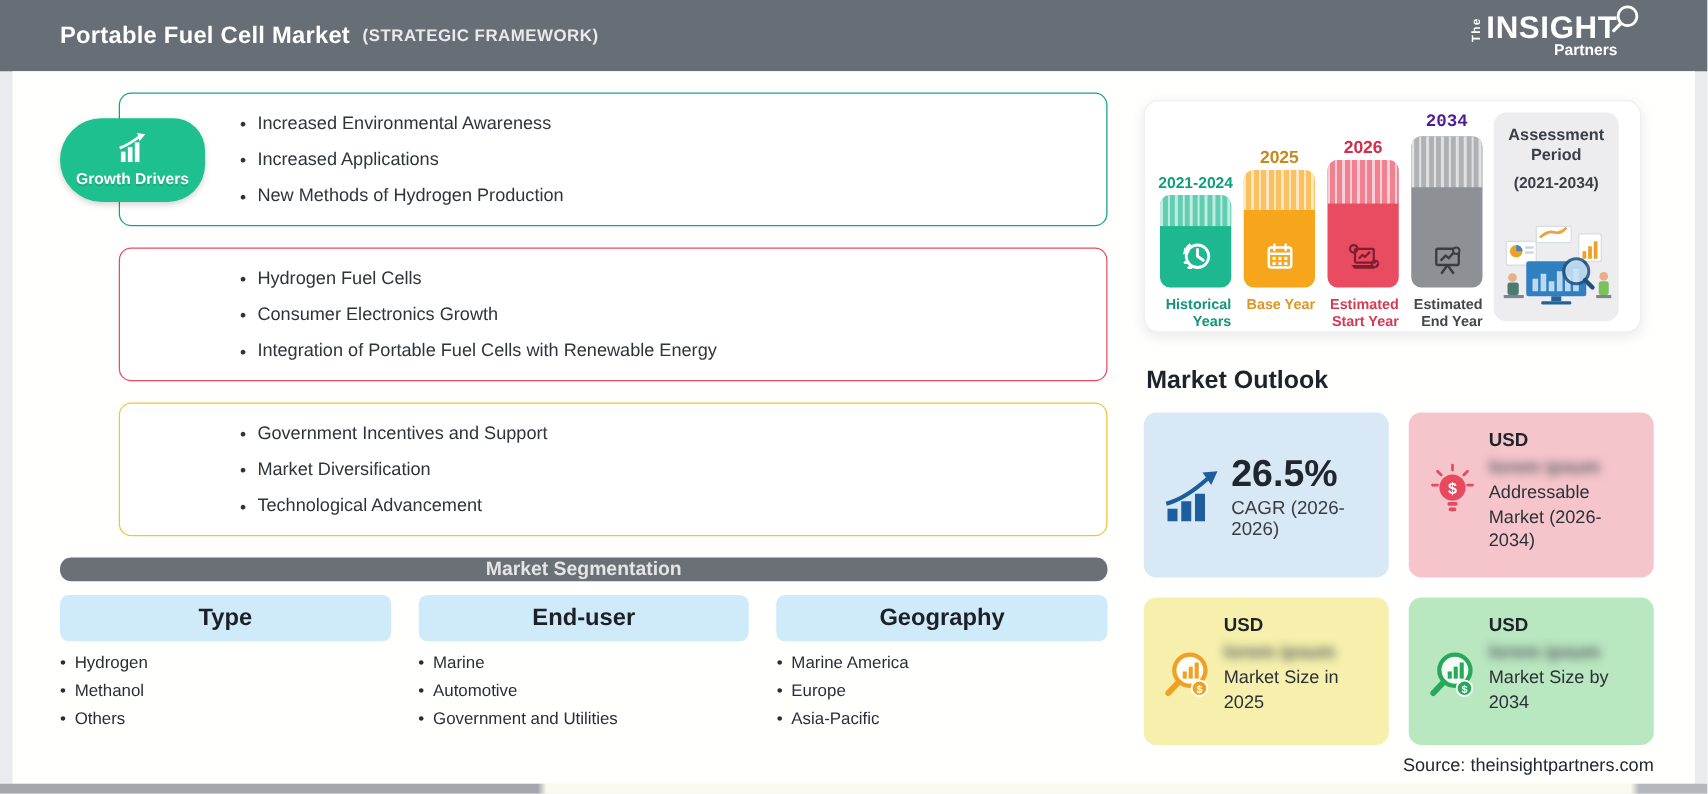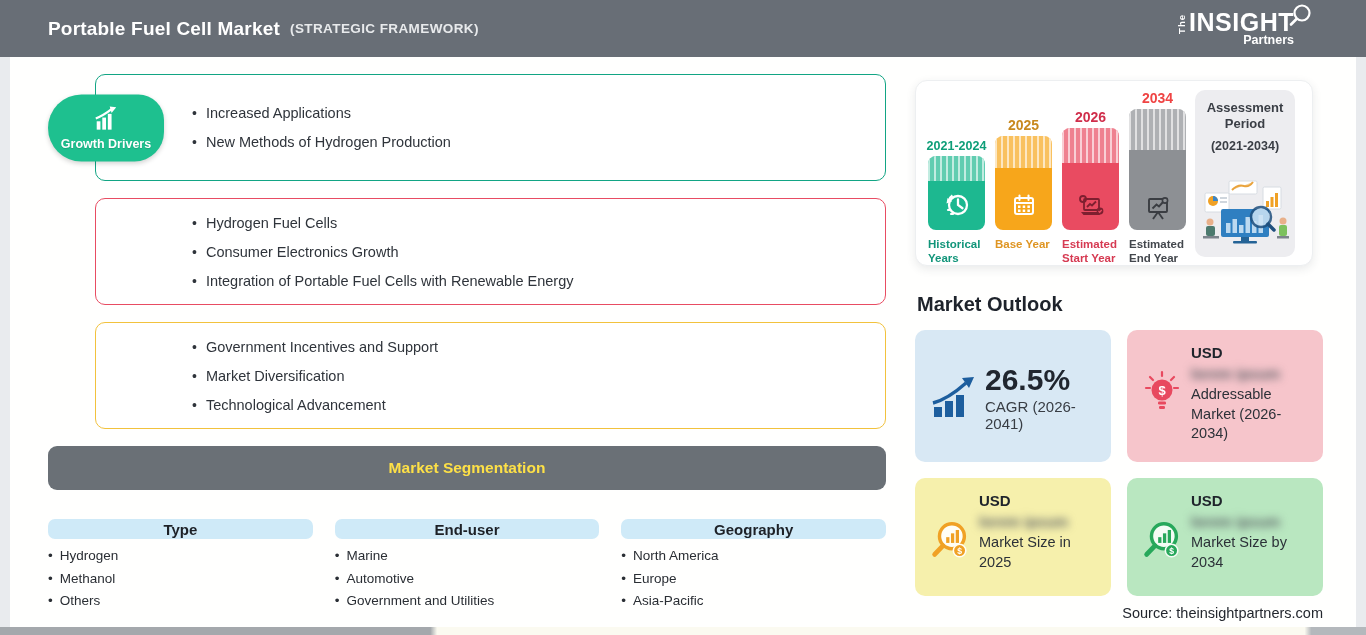--- a/index.html
+++ b/index.html
@@ -54,30 +54,30 @@
     color:#fff; box-shadow:0 2px 5px rgba(0,0,0,.18); z-index:2;
   }
   .s-green  .badge { background:#1ec08f; }
   .s-red    .badge { background:#ea4b61; }
   .s-orange .badge { background:#f5a21f; }
   .badge-label { font-size:12.5px; font-weight:bold; margin-top:5px; text-shadow:0 1px 1px rgba(0,0,0,.15); white-space:nowrap;text-align:right; }
 
   
   .seg { margin-top:17px; width:838px; }
   .seg-bar {
-    height:44px; background:#6a7076; border-radius:9px;
+    height:19px; background:#6a7076; border-radius:9px;
     display:flex; align-items:center; justify-content:center;
-    color:#fde047; font-size:15.5px; font-weight:bold;
+    color:#e5e5e5; font-size:15.5px; font-weight:bold;
   }
   .seg-cols { display:flex; gap:22px; margin-top:11px; }
   .seg-col { flex:1; }
   .seg-head {
-    height:20px; background:#cfeaf8; border-radius:7px;
+    height:37px; background:#cfeaf8; border-radius:7px;
     display:flex; align-items:center; justify-content:center;
-    font-size:15px; font-weight:bold; color:#1d2127;margin-top:18px;
+    font-size:19px; font-weight:bold; color:#1d2127;
   }
   .seg-items { margin-top:9px; }
   .seg-item { font-size:13.5px; color:#2a2e34; margin-bottom:7.5px; display:flex; }
   .seg-item::before { content:"•"; margin-right:7px; }
 
   
   .right-col { position:absolute; left:895px; top:23px; width:418px; }
 
   .timeline-panel {
     margin-left:10px; width:398px; height:186px;
@@ -85,36 +85,36 @@
     box-shadow:0 3px 10px rgba(40,50,60,.10);
     display:flex; padding:9px 8px 8px 12px;
   }
   .timeline-left { display:flex; flex-direction:column; }
   .bars { display:flex; align-items:flex-end; gap:10px; height:142px; }
   .bar-slot { width:57px; display:flex; flex-direction:column; align-items:center; justify-content:flex-end; }
   .bar-year { font-weight:bold; font-size:14px; margin-bottom:3px; white-space:nowrap; }
   .bar-slot:nth-child(1) .bar-year { font-size:12.5px; color:#0e9e78; }
   .bar-slot:nth-child(2) .bar-year { color:#c8891f; }
   .bar-slot:nth-child(3) .bar-year { color:#d02e4b; }
-  .bar-slot:nth-child(4) .bar-year { color:#ef4444; }
+  .bar-slot:nth-child(4) .bar-year { color:#4c1d95;font-family:Liberation Mono, monospace; }
   .bar { width:57px; border-radius:8px; position:relative; }
   .bar-slot:nth-child(1) .bar { height:74px;  background:#1db890; }
   .bar-slot:nth-child(2) .bar { height:94px;  background:#f7a61b; }
   .bar-slot:nth-child(3) .bar { height:102px; background:#e94b61; }
   .bar-slot:nth-child(4) .bar { height:121px; background:#8d9094; }
   .stripes {
     position:absolute; top:0; left:0; right:0; height:34%;
     border-radius:8px 8px 0 0;
     background:
       repeating-linear-gradient(90deg, rgba(255,255,255,.62) 0 2px, rgba(255,255,255,0) 2px 6px),
       linear-gradient(rgba(255,255,255,.30), rgba(255,255,255,.30));
   }
   .bar-icon { position:absolute; bottom:8px; left:50%; transform:translateX(-50%); }
   .bar-labels { display:flex; gap:10px; margin-top:7px; }
-  .bar-label { width:57px; text-align:left; font-size:11.5px; font-weight:bold; line-height:1.25; }
+  .bar-label { width:57px; text-align:right; font-size:11.5px; font-weight:bold; line-height:1.25; }
   .bar-labels .bar-label:nth-child(1) { color:#12957a; }
   .bar-labels .bar-label:nth-child(2) { color:#df9522; }
   .bar-labels .bar-label:nth-child(3) { color:#d63a52; }
   .bar-labels .bar-label:nth-child(4) { color:#43474d; }
 
   .assessment {
     width:100px; margin-left:9px; background:#ededf0; border-radius:10px;
     padding:10px 5px 6px; display:flex; flex-direction:column; align-items:center;
   }
   .assessment-title { font-size:13px; font-weight:bold; color:#3a3e45; text-align:center; line-height:1.25; }
@@ -176,20 +176,21 @@
         <svg width="30" height="26" viewBox="0 0 32 28">
           <rect x="6" y="17" width="4" height="9" fill="#fff"></rect>
           <rect x="12" y="13" width="4" height="13" fill="#fff"></rect>
           <rect x="18" y="9" width="4" height="17" fill="#fff"></rect>
           <path d="M5 14 Q13 11 22 4" stroke="#fff" stroke-width="2.4" fill="none"></path>
           <polygon points="20,1 27,2 22,8" fill="#fff"></polygon>
         </svg>
         <span class="badge-label">Growth Drivers</span>
       </div>
       <div class="section-box">
+        <div class="bullet">Increased Environmental Awareness</div>
         <div class="bullet">Increased Applications</div>
         <div class="bullet">New Methods of Hydrogen Production</div>
       </div>
     </div>
 
     <div class="section s-red">
       <div class="section-box">
         <div class="bullet">Hydrogen Fuel Cells</div>
         <div class="bullet">Consumer Electronics Growth</div>
         <div class="bullet">Integration of Portable Fuel Cells with Renewable Energy</div>
@@ -219,21 +220,21 @@
           <div class="seg-head">End-user</div>
           <div class="seg-items">
             <div class="seg-item">Marine</div>
             <div class="seg-item">Automotive</div>
             <div class="seg-item">Government and Utilities</div>
           </div>
         </div>
         <div class="seg-col">
           <div class="seg-head">Geography</div>
           <div class="seg-items">
-            <div class="seg-item">North America</div>
+            <div class="seg-item">Marine America</div>
             <div class="seg-item">Europe</div>
             <div class="seg-item">Asia-Pacific</div>
           </div>
         </div>
       </div>
     </div>
   </div>
 
   <div class="right-col">
 
@@ -363,21 +364,21 @@
               <rect x="6" y="34" width="8" height="10"></rect>
               <rect x="17" y="28" width="8" height="16"></rect>
               <rect x="28" y="22" width="8" height="22"></rect>
             </g>
             <path d="M5 30 Q20 26 38 10" stroke="#1d5e9e" stroke-width="3.4" fill="none"></path>
             <polygon points="34,5 46,4 41,15" fill="#1d5e9e"></polygon>
           </svg>
         </div>
         <div class="card-text-col">
           <div class="cagr-value">26.5%</div>
-          <div class="cagr-caption">CAGR (2026-2041)</div>
+          <div class="cagr-caption">CAGR (2026-2026)</div>
         </div>
       </div>
 
       <div class="card card-pink">
         <div class="usd-icon-col">
           <svg width="40" height="46" viewBox="0 0 40 46">
             <g stroke="#e8495f" stroke-width="2.2" stroke-linecap="round">
               <line x1="20" y1="2" x2="20" y2="6"></line>
               <line x1="8" y1="7" x2="11" y2="10"></line>
               <line x1="32" y1="7" x2="29" y2="10"></line>

